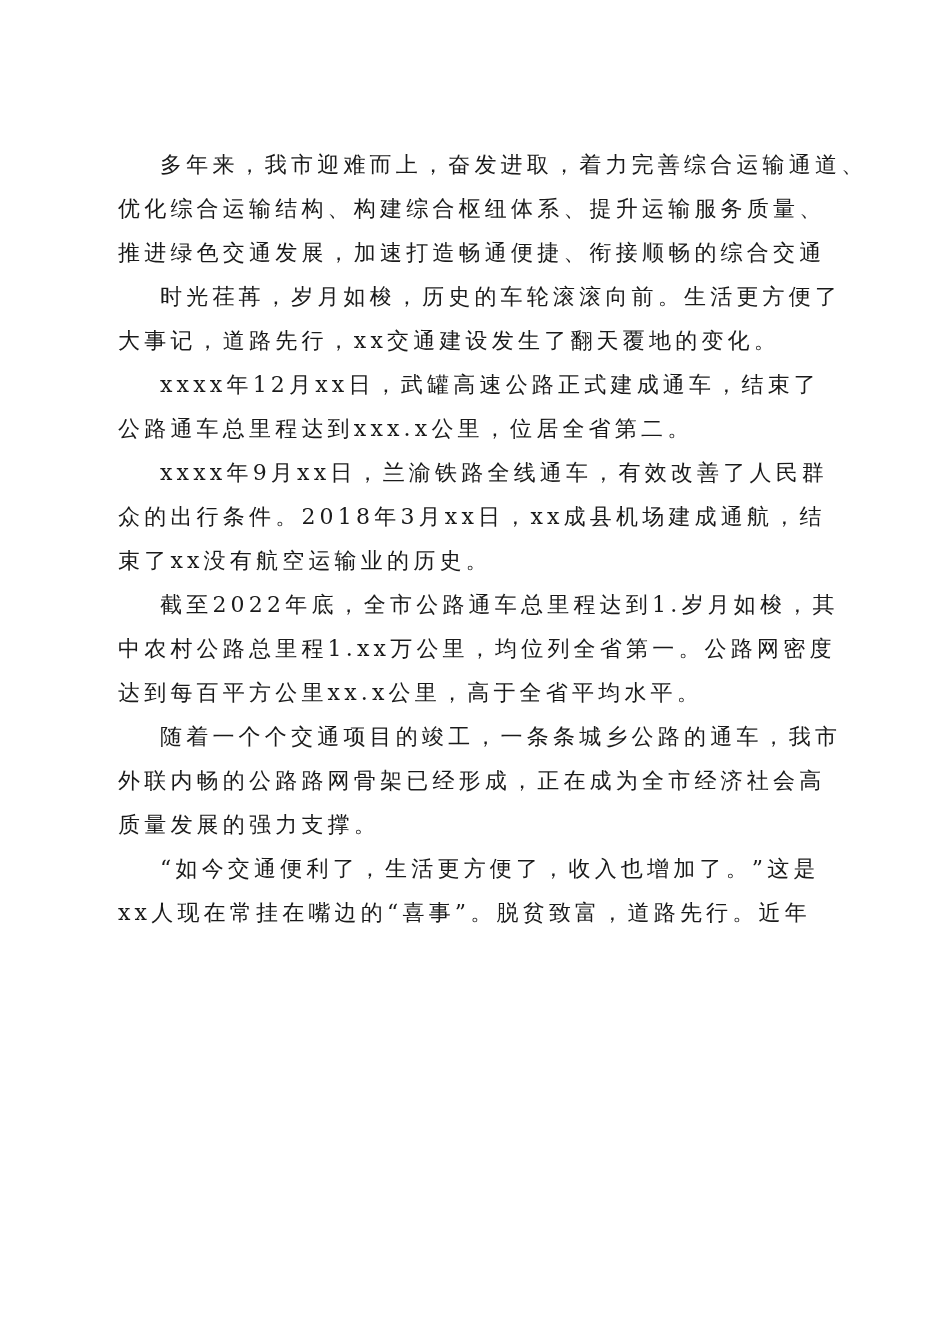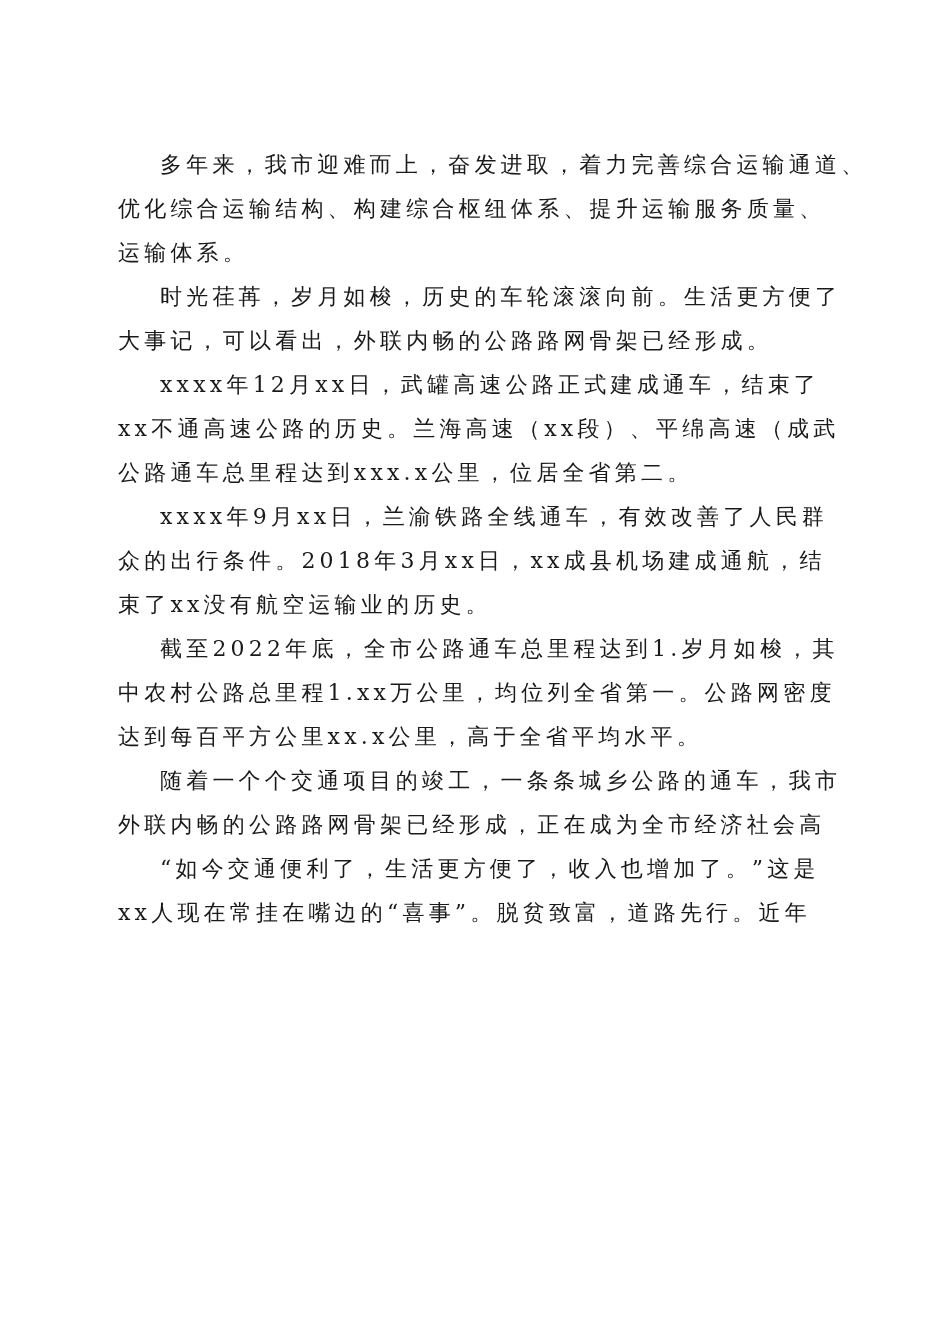--- a/index.html
+++ b/index.html
@@ -45,49 +45,49 @@
 </style>
 </head>
 <body>
 
 <div class="page">
   <div class="body-text">
 
     <div class="para">
       <span class="line indent">多年来，我市迎难而上，奋发进取，着力完善综合运输通道、</span>
       <span class="line">优化综合运输结构、构建综合枢纽体系、提升运输服务质量、</span>
-      <span class="line">运输体系。</span>
+      <span class="line">推进绿色交通发展，加速打造畅通便捷、衔接顺畅的综合交通</span>
     </div>
 
     <div class="para">
       <span class="line indent">时光荏苒，岁月如梭，历史的车轮滚滚向前。生活更方便了</span>
-      <span class="line">大事记，可以看出，外联内畅的公路路网骨架已经形成。</span>
+      <span class="line">大事记，道路先行，xx交通建设发生了翻天覆地的变化。</span>
     </div>
 
     <div class="para">
       <span class="line indent">xxxx年12月xx日，武罐高速公路正式建成通车，结束了</span>
-      <span class="line">xx不通高速公路的历史。兰海高速（xx段）、平绵高速（成武</span>
       <span class="line">公路通车总里程达到xxx.x公里，位居全省第二。</span>
     </div>
 
     <div class="para">
       <span class="line indent">xxxx年9月xx日，兰渝铁路全线通车，有效改善了人民群</span>
       <span class="line">众的出行条件。2018年3月xx日，xx成县机场建成通航，结</span>
       <span class="line">束了xx没有航空运输业的历史。</span>
     </div>
 
     <div class="para">
       <span class="line indent">截至2022年底，全市公路通车总里程达到1.岁月如梭，其</span>
       <span class="line">中农村公路总里程1.xx万公里，均位列全省第一。公路网密度</span>
       <span class="line">达到每百平方公里xx.x公里，高于全省平均水平。</span>
     </div>
 
     <div class="para">
       <span class="line indent">随着一个个交通项目的竣工，一条条城乡公路的通车，我市</span>
       <span class="line">外联内畅的公路路网骨架已经形成，正在成为全市经济社会高</span>
+      <span class="line">质量发展的强力支撑。</span>
     </div>
 
     <div class="para">
       <span class="line indent">“如今交通便利了，生活更方便了，收入也增加了。”这是</span>
       <span class="line">xx人现在常挂在嘴边的“喜事”。脱贫致富，道路先行。近年</span>
     </div>
 
   </div>
 </div>
 

